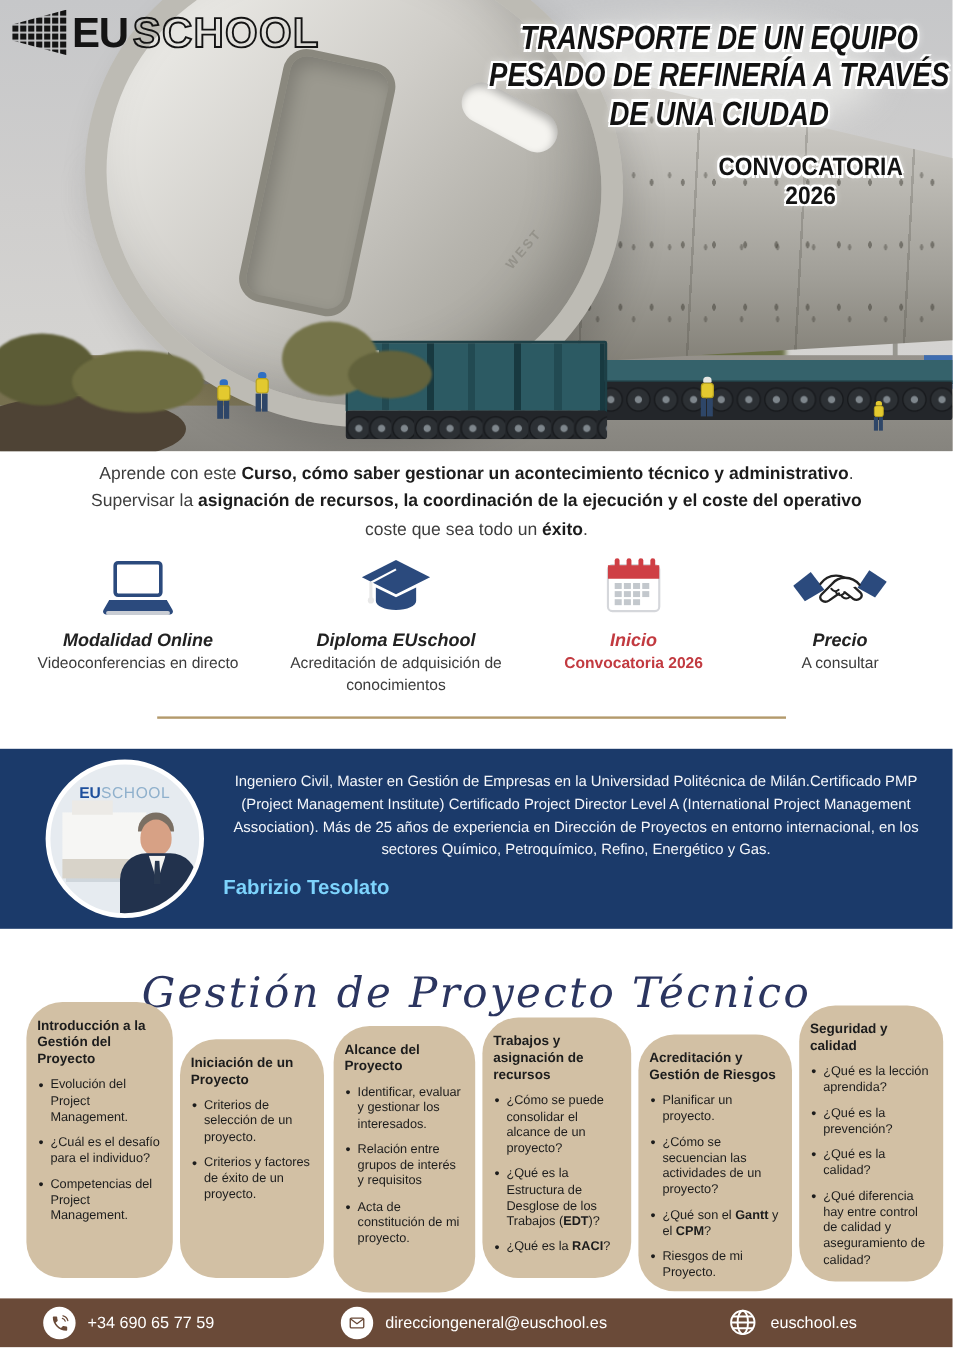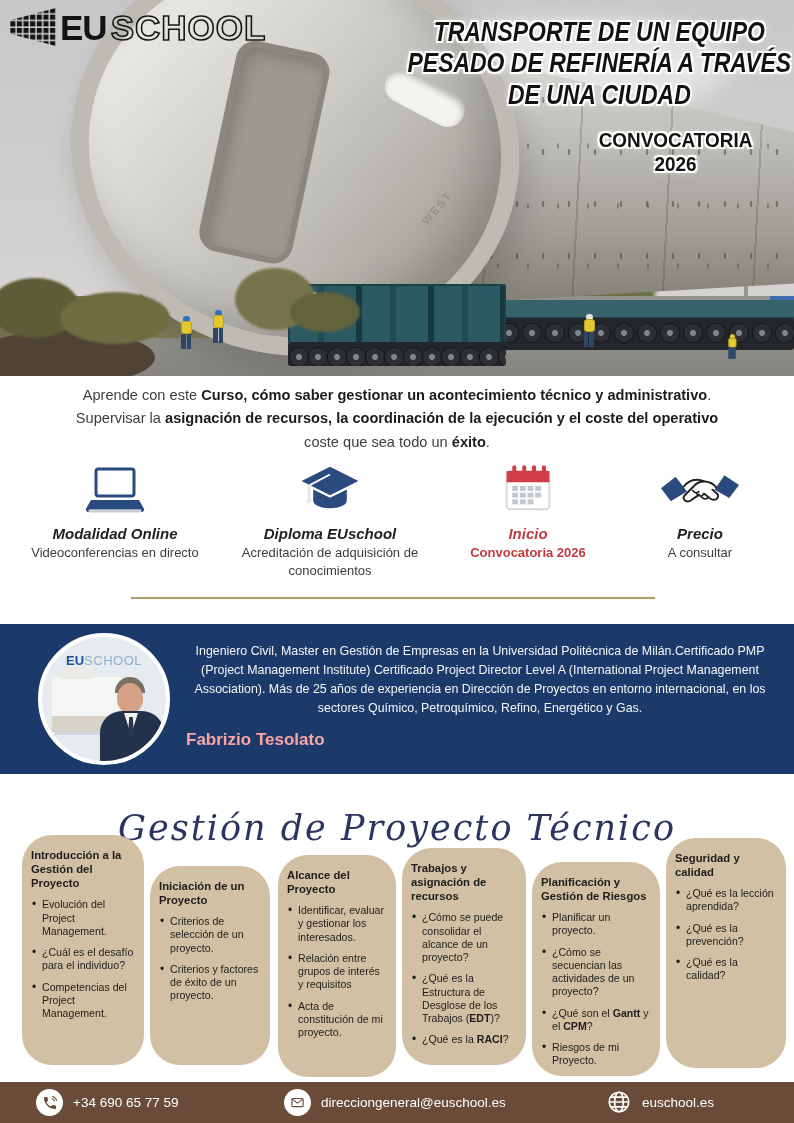--- a/index.html
+++ b/index.html
@@ -127,21 +127,21 @@
   .av-bld::before { content:""; position:absolute; left:8px; top:-10px; width:34px; height:12px; background:#eceae6; }
   .av-hair { position:absolute; left:73px; top:40px; width:30px; height:16px; border-radius:15px 15px 0 0; background:#7a6f63; }
   .av-head { position:absolute; left:75px; top:46px; width:26px; height:30px; border-radius:50% 50% 45% 45%; background:#d7a185; }
   .av-suit { position:absolute; left:58px; top:74px; width:64px; height:60px; border-radius:22px 22px 0 0; background:#22324d; }
   .av-shirt { position:absolute; left:82px; top:76px; width:14px; height:22px; background:#f4f4f2;
     clip-path:polygon(0 0,100% 0,50% 100%); }
   .av-tie { position:absolute; left:86px; top:80px; width:6px; height:20px; background:#27374f;
     clip-path:polygon(20% 0,80% 0,100% 100%,0 100%); }
   .bio { position:absolute; left:180px; top:18px; width:600px; text-align:center;
     font-size:12.4px; line-height:1.52; color:#f4f6fa; }
-  .expert-name { position:absolute; left:186px; top:106px; font-size:17px; font-weight:800; color:#fca5a5; }
+  .expert-name { position:absolute; left:186px; top:106px; font-size:17px; font-weight:800; color:#7dd3fc; }
 
   
   .program { position:absolute; top:808px; left:0; width:794px; height:275px; }
   .script-title { position:absolute; top:0; left:0; width:794px; text-align:center;
     font-family:"DejaVu Serif", serif; font-style:italic; font-weight:400;
     font-size:35px; color:#2b3560; letter-spacing:2px; }
   .card { position:absolute; background:#d2c0a4; border-radius:30px; padding:13px 9px 10px; color:#1c1c1c; }
   .card h3 { font-size:11.3px; font-weight:800; text-align:left; line-height:1.25; margin-bottom:8px; }
   .card ul { list-style:none; }
   .card li { position:relative; padding-left:11px; font-size:10.6px; line-height:1.25; margin-bottom:8px; }
@@ -366,35 +366,36 @@
     <div class="card card4">
       <h3>Trabajos y asignación de recursos</h3>
       <ul>
         <li><span>¿Cómo se puede consolidar el alcance de un proyecto?</span></li>
         <li><span>¿Qué es la Estructura de Desglose de los Trabajos (</span><b>EDT</b><span>)?</span></li>
         <li><span>¿Qué es la </span><b>RACI</b><span>?</span></li>
       </ul>
     </div>
 
     <div class="card card5">
-      <h3>Planificación y Gestión de Riesgos</h3>
+      <h3>Acreditación y Gestión de Riesgos</h3>
       <ul>
         <li><span>Planificar un proyecto.</span></li>
         <li><span>¿Cómo se secuencian las actividades de un proyecto?</span></li>
         <li><span>¿Qué son el </span><b>Gantt</b><span> y el </span><b>CPM</b><span>?</span></li>
         <li><span>Riesgos de mi Proyecto.</span></li>
       </ul>
     </div>
 
     <div class="card card6">
       <h3>Seguridad y calidad</h3>
       <ul>
         <li><span>¿Qué es la lección aprendida?</span></li>
         <li><span>¿Qué es la prevención?</span></li>
         <li><span>¿Qué es la calidad?</span></li>
+        <li><span>¿Qué diferencia hay entre control de calidad y aseguramiento de calidad?</span></li>
       </ul>
     </div>
   </section>
 
   <footer class="footer">
     <div class="fgroup fg-phone">
       <span class="icirc">
         <svg width="16" height="16" viewBox="0 0 24 24">
             <path fill="#6a4a38" d="M6.6 10.8c1.4 2.8 3.8 5.1 6.6 6.6l2.2-2.2c.3-.3.7-.4 1-.2 1.1.4 2.3.6 3.6.6.6 0 1 .4 1 1V20c0 .6-.4 1-1 1C10.6 21 3 13.4 3 4c0-.6.4-1 1-1h3.5c.6 0 1 .4 1 1 0 1.2.2 2.4.6 3.6.1.3 0 .7-.2 1l-2.3 2.2z"></path>
             <path fill="none" stroke="#6a4a38" stroke-width="1.6" stroke-linecap="round" d="M15 5.5a5 5 0 0 1 3.5 3.5 M15.8 2.2a8.4 8.4 0 0 1 6 6"></path>

